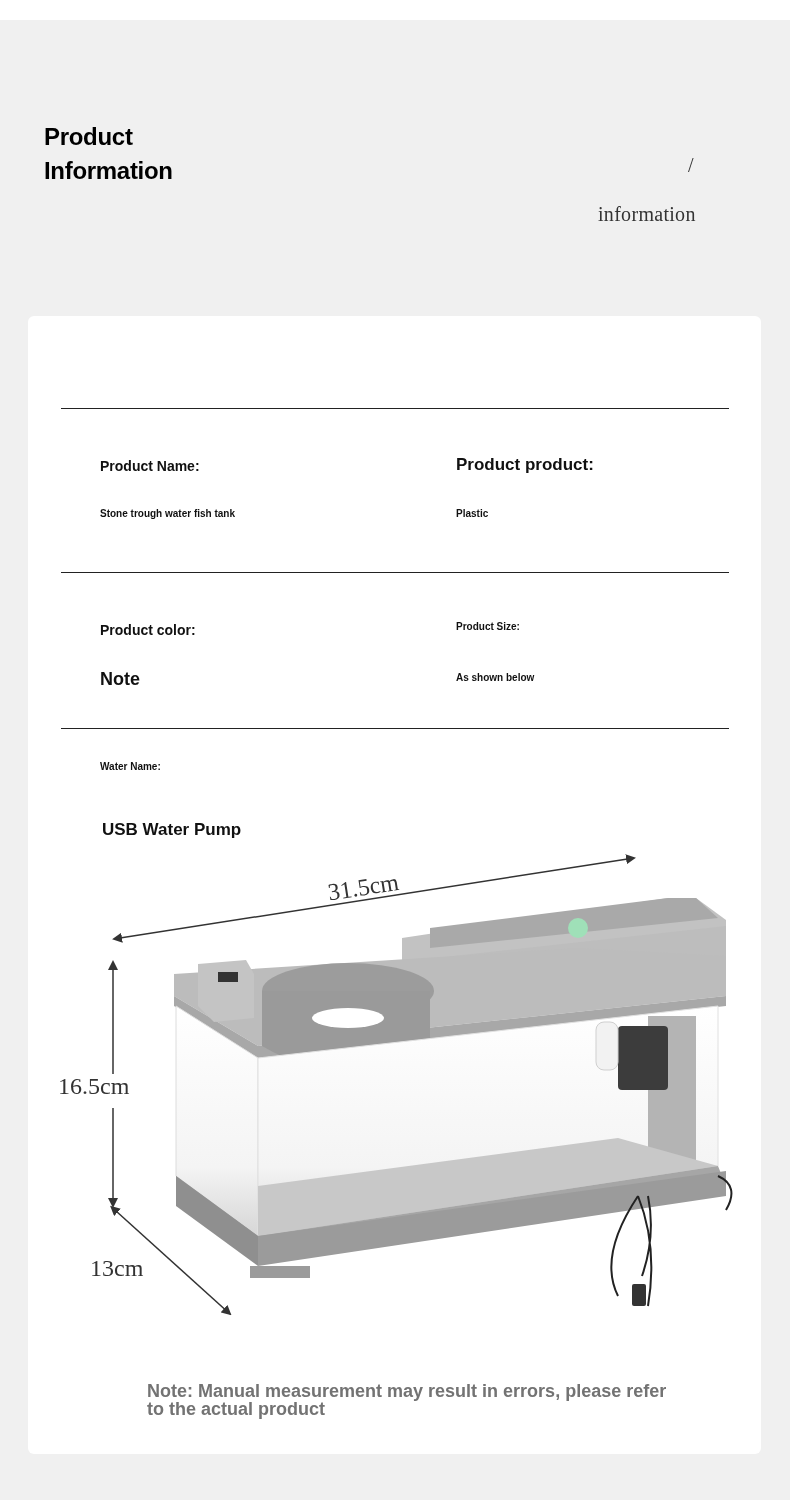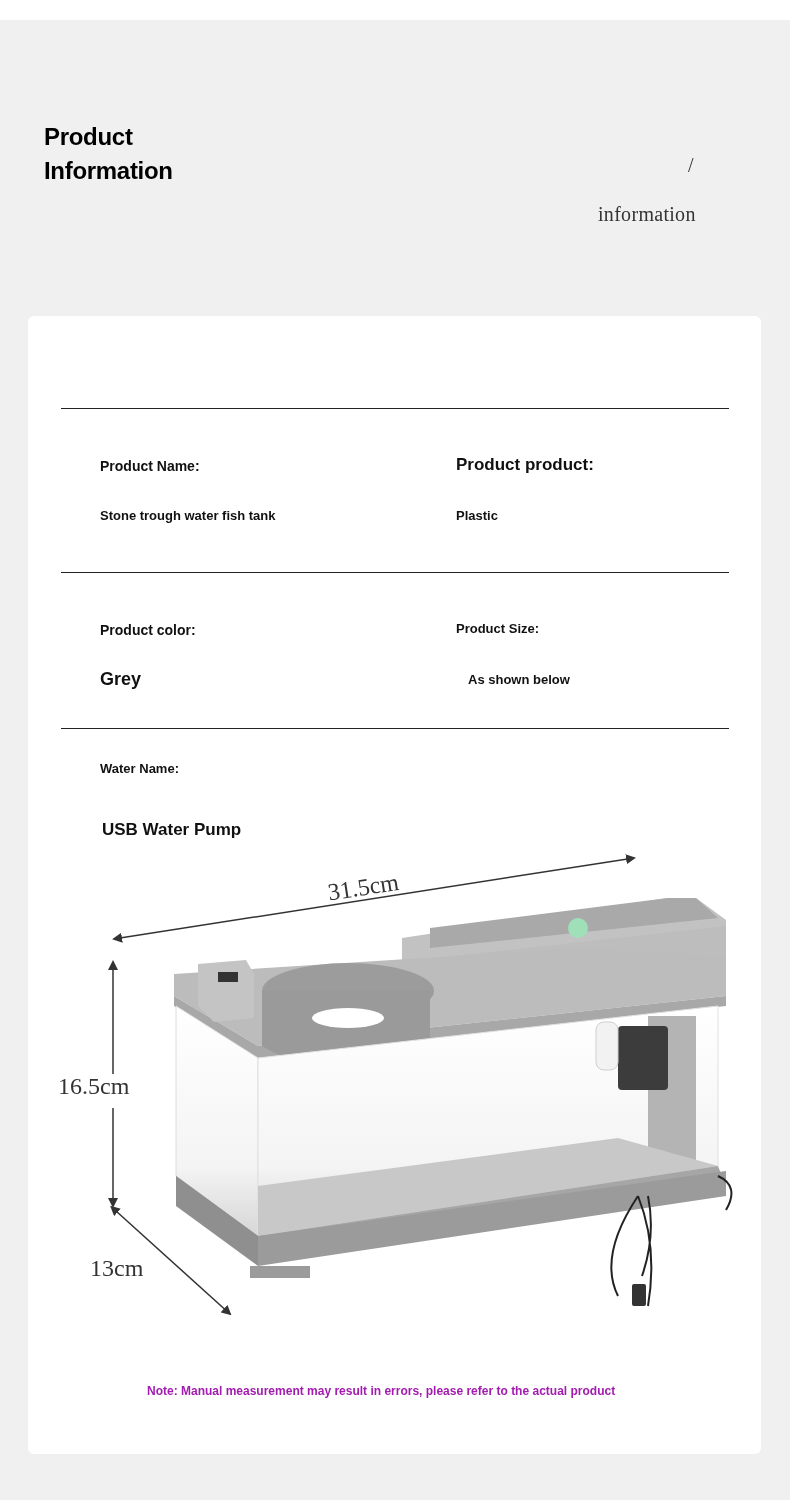--- a/index.html
+++ b/index.html
@@ -11,28 +11,28 @@
   .hdr-title { position: absolute; left: 44px; top: 120px; font-family: "Liberation Sans", sans-serif; font-weight: bold; font-size: 24px; line-height: 34px; color: #000; letter-spacing: -0.3px; }
   .hdr-slash { position: absolute; left: 688px; top: 154px; font-family: "Liberation Serif", serif; font-size: 20px; color: #333; }
   .hdr-sub { position: absolute; left: 598px; top: 203px; font-family: "Liberation Serif", serif; font-size: 20px; color: #333; letter-spacing: 0.3px; }
 
   .card { position: absolute; left: 28px; top: 288px; width: 733px; height: 1138px; background: #ffffff; border-radius: 6px; margin-top: 28px; }
 
   .rule { position: absolute; left: 33px; width: 668px; height: 1px; background: #222; }
 
   .label { position: absolute; font-family: "Liberation Sans", sans-serif; font-weight: bold; color: #111; white-space: nowrap; }
   .sm { font-size: 14px; }
-  .md { font-size: 13px; }
+  .md { font-size: 10px; }
   .lg { font-size: 17px; }
   .xl { font-size: 18px; }
 
   .figure { position: absolute; left: 30px; top: 530px; width: 680px; height: 500px; }
   .dim-text { font-family: "Liberation Serif", serif; font-size: 24px; fill: #333; }
 
-  .note { position: absolute; left: 119px; top: 1066px; width: 520px; font-family: "Liberation Sans", sans-serif; font-weight: bold; font-size: 12px; line-height: 18px; color: #a21caf; }
+  .note { position: absolute; left: 119px; top: 1066px; width: 520px; font-family: "Liberation Sans", sans-serif; font-weight: bold; font-size: 18px; line-height: 18px; color: #737373; }
 </style>
 </head>
 <body>
 
 <div class="top-strip"></div>
 
 <div class="hdr-title">
   <div>Product</div>
   <div>Information</div>
 </div>
@@ -45,24 +45,24 @@
 
   <div class="label sm" style="left:72px; top:142px;">Product Name:</div>
   <div class="label md" style="left:72px; top:192px;">Stone trough water fish tank</div>
 
   <div class="label lg" style="left:428px; top:139px;">Product product:</div>
   <div class="label md" style="left:428px; top:192px;text-align:right;">Plastic</div>
 
   <div class="rule" style="top:256px;"></div>
 
   <div class="label sm" style="left:72px; top:306px;">Product color:</div>
-  <div class="label xl" style="left:72px; top:353px;">Grey</div>
+  <div class="label xl" style="left:72px; top:353px;">Note</div>
 
   <div class="label md" style="left:428px; top:305px;text-align:right;">Product Size:</div>
-  <div class="label md" style="left:440px; top:356px;">As shown below</div>
+  <div class="label md" style="left:428px; top:356px;">As shown below</div>
 
   <div class="rule" style="top:412px;"></div>
 
   <div class="label md" style="left:72px; top:445px;">Water Name:</div>
   <div class="label lg" style="left:74px; top:504px;">USB Water Pump</div>
 
   <div class="figure">
     <svg width="680" height="500" viewBox="0 0 680 500">
       <defs>
         <marker id="ah" markerWidth="10" markerHeight="10" refX="8" refY="5" orient="auto" markerUnits="userSpaceOnUse">

